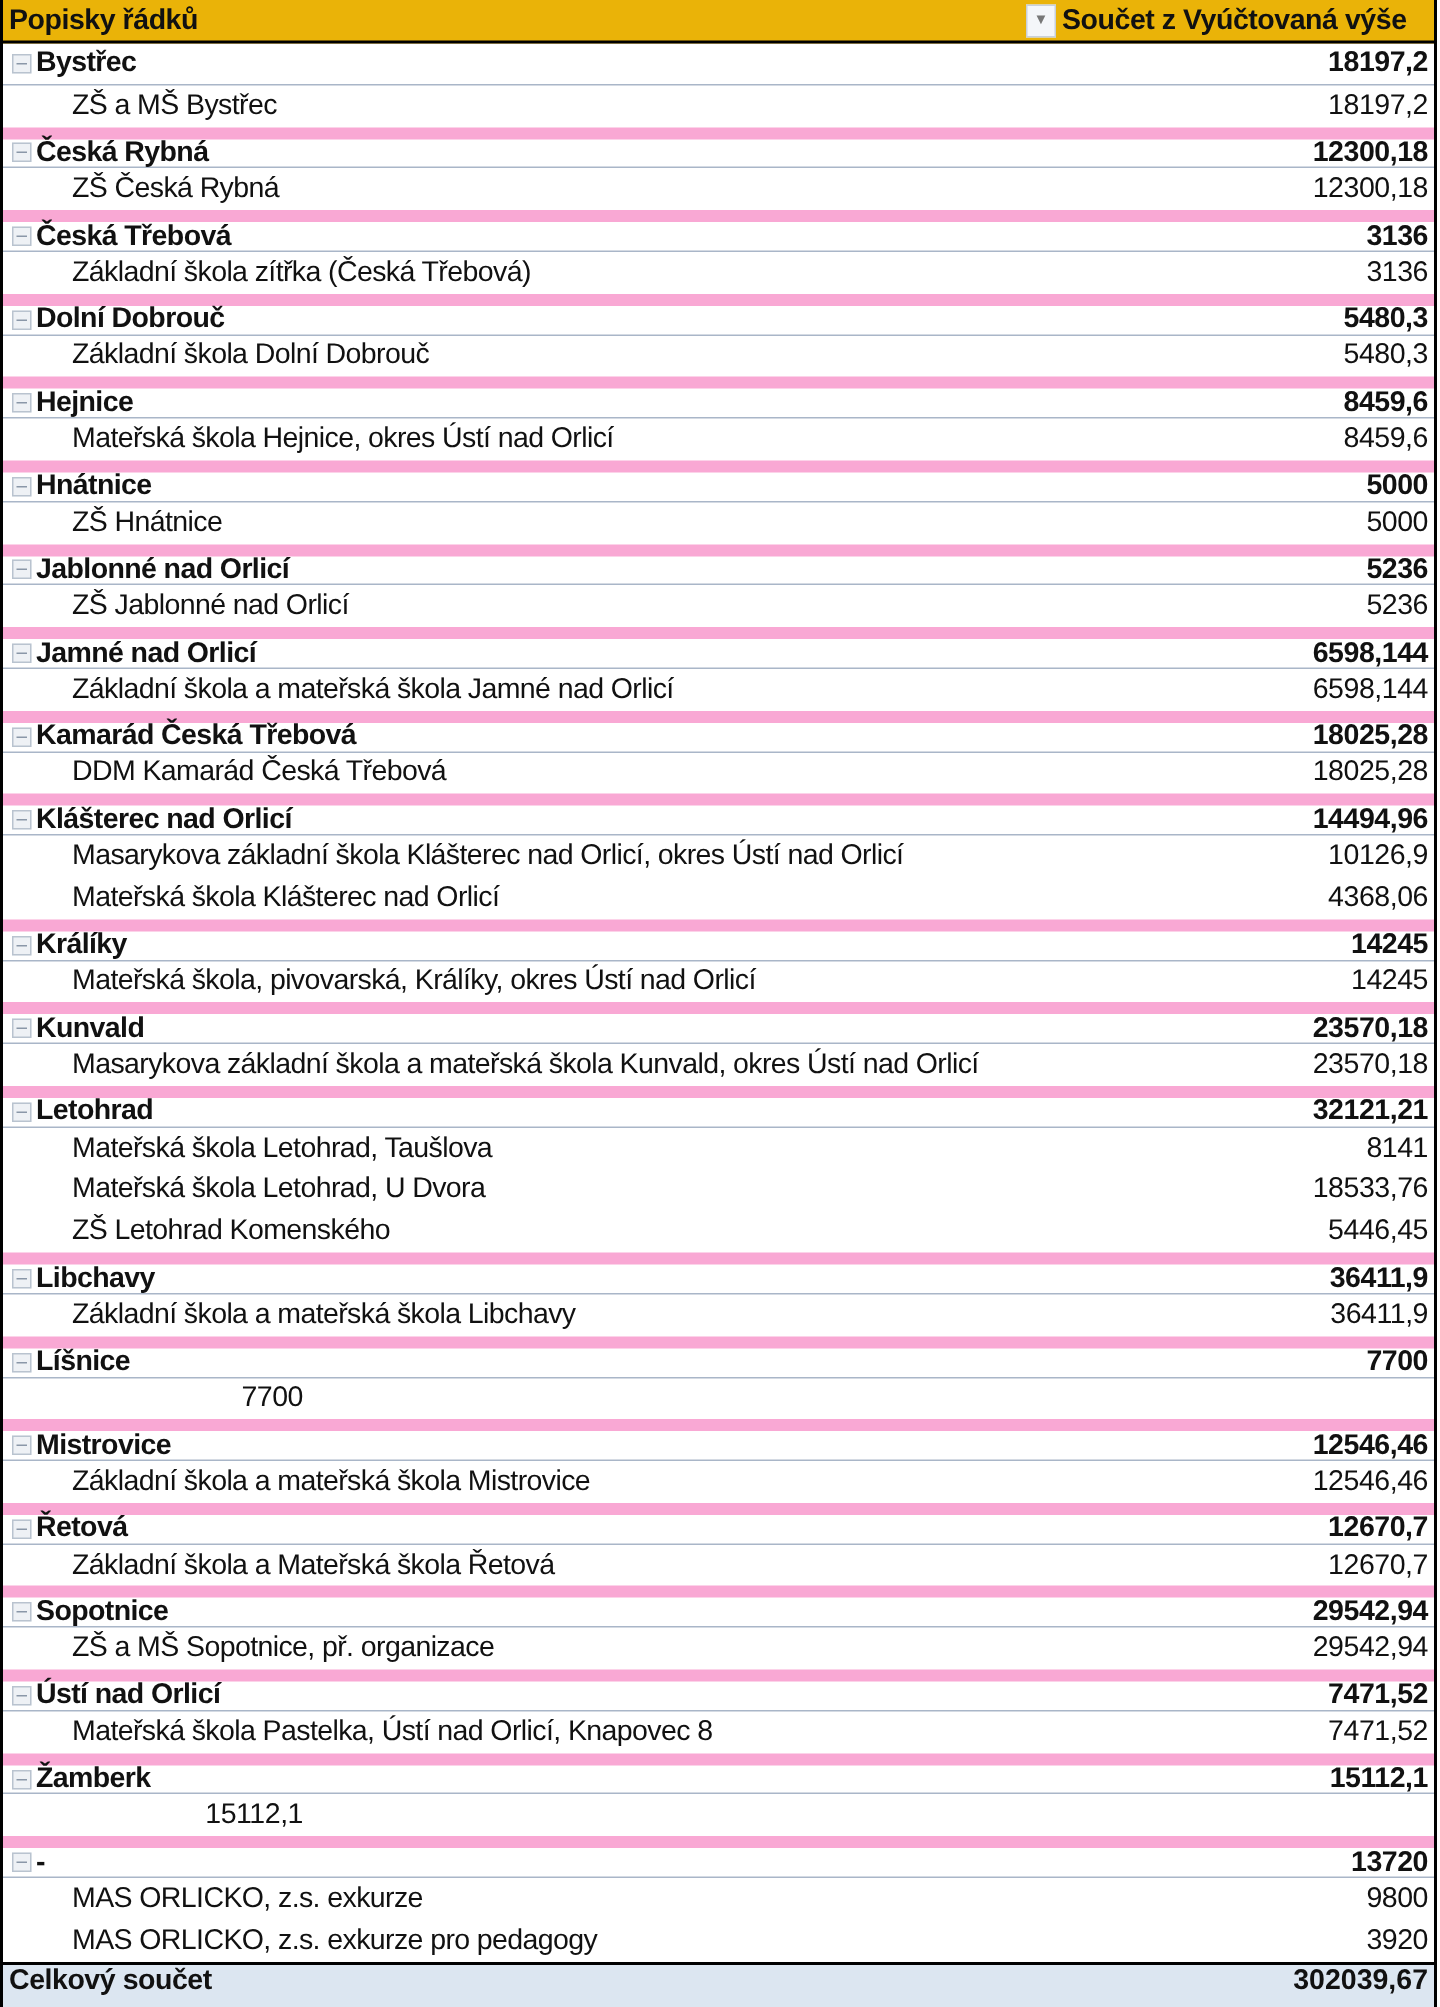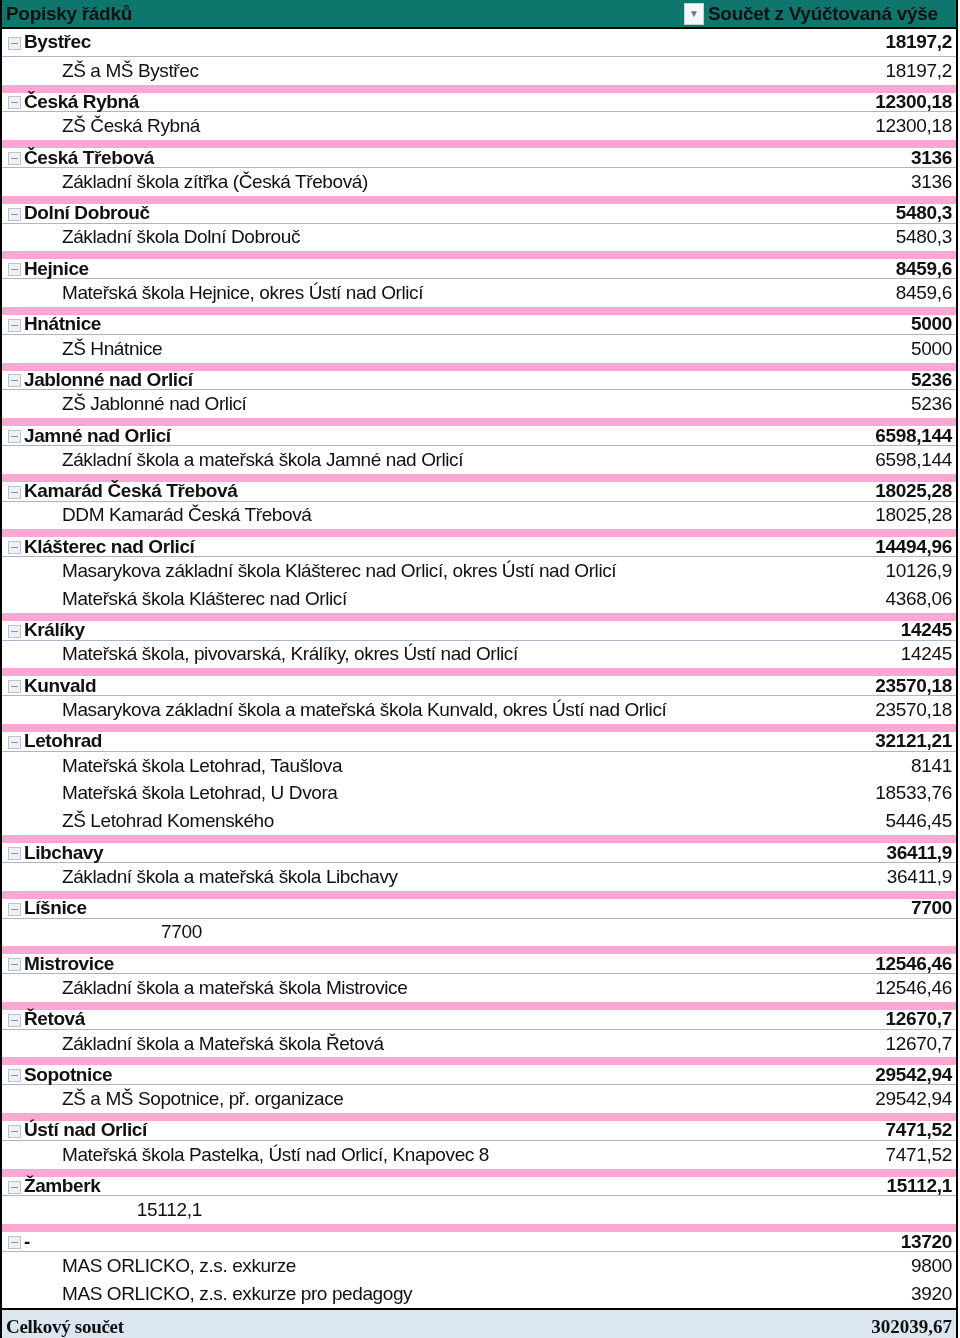--- a/index.html
+++ b/index.html
@@ -1,30 +1,30 @@
 <!DOCTYPE html>
 <html><head>
 <meta charset="utf-8">
 <style>
   html,body{margin:0;padding:0;background:#fff;}
   body{width:960px;height:1338px;overflow:hidden;font-family:"Liberation Sans",sans-serif;font-size:19px;color:#111;}
   .tbl{position:relative;width:958px;border-left:2px solid #000;border-right:2px solid #000;box-sizing:border-box;}
-  .hdr{display:flex;height:27px;background:#0f766e;border-bottom:2px solid #000;align-items:center;}
+  .hdr{display:flex;height:27px;background:#eab308;border-bottom:2px solid #000;align-items:center;}
   .hdr .c1{flex:1;padding-left:4px;font-weight:bold;letter-spacing:-0.3px;}
   .hdr .dd{width:20px;height:22px;border:1px solid #c8d0da;background:#f4f6f9;font-size:10px;color:#777;display:flex;align-items:center;justify-content:center;margin-right:4px;box-sizing:border-box;}
   .hdr .c2{width:240px;text-align:left;font-weight:bold;letter-spacing:-0.3px;padding-right:8px;}
   .row{display:flex;height:27.8px;align-items:center;box-sizing:border-box;}
   .row.grp{font-weight:bold;border-bottom:1.5px solid #a9b6c8;}
   .row.sep{border-top:8px solid #f9a8d4;}
   .row .lbl{flex:1;white-space:nowrap;letter-spacing:-0.4px;}
   .row .val{width:200px;text-align:right;padding-right:4px;letter-spacing:-0.3px;}
-  .row.child .lbl{padding-left:60px;font-weight:normal;}
+  .row.child .lbl{padding-left:46px;font-weight:normal;}
   .tog{display:inline-block;width:11px;height:11px;border:1px solid #b9c3cf;background:#eef1f5;margin:0 3px 0 6px;vertical-align:middle;position:relative;cursor:pointer;}
   .tog::after{content:"";position:absolute;left:2px;right:2px;top:5px;height:1px;background:#8a97a8;}
-  .total{display:flex;height:28px;align-items:flex-end;background:#dce6f1;font-weight:bold;border-top:2px solid #000;font-family:Liberation Serif, serif;}
+  .total{display:flex;height:28px;align-items:flex-start;background:#dce6f1;font-weight:bold;border-top:2px solid #000;}
   .total .lbl{flex:1;padding-left:4px;letter-spacing:-0.3px;}
   .total .val{width:200px;text-align:right;padding-right:4px;}
 </style>
 </head>
 <body>
 
 <div class="tbl">
   <div class="hdr">
     <span class="c1">Popisky řádků</span>
     <span class="dd">▼</span>

